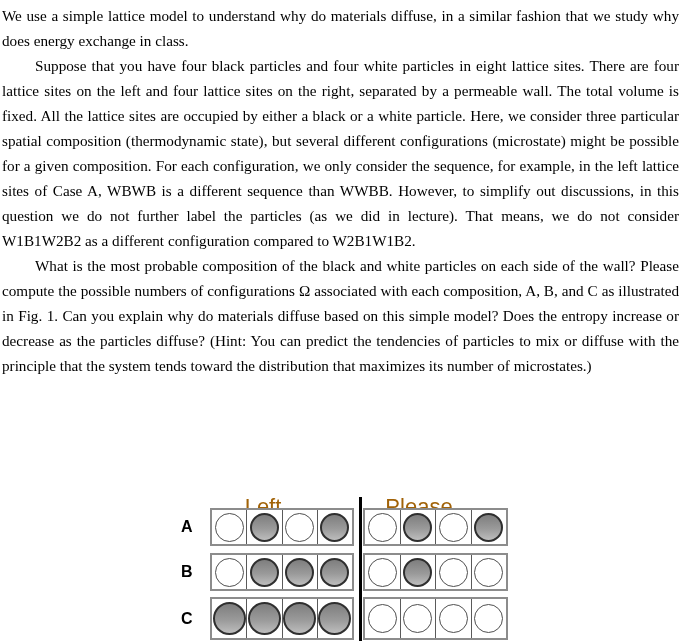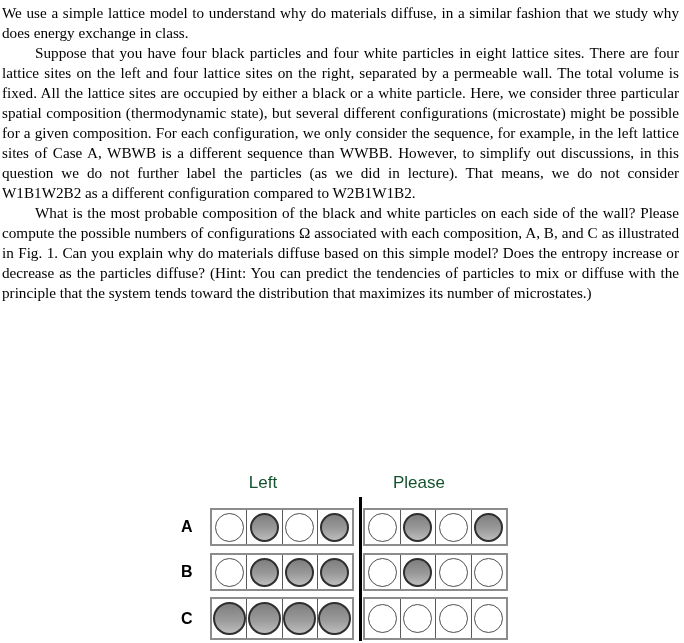--- a/index.html
+++ b/index.html
@@ -11,38 +11,38 @@
     overflow: hidden;
     font-family: "Liberation Serif", "DejaVu Serif", serif;
     color: #000000;
   }
   .text-block {
     position: absolute;
     left: 2px;
     top: 3px;
     width: 677px;
     font-size: 15.2px;
-    line-height: 20px;
+    line-height: 25px;
     text-align: justify;
     hyphens: none;
   }
   .para { margin: 0; }
   .para.indent { text-indent: 33px; }
 
   
   .figure { position: absolute; left: 0; top: 0; width: 684px; height: 643px; }
 
   .col-label {
     position: absolute;
-    top: 473px;
+    top: 494px;
     transform: translateX(-50%);
     font-family: "Liberation Sans", sans-serif;
-    font-size: 17px;
+    font-size: 22px;
     font-weight: 500;
-    color: #14532d;
+    color: #a16207;
     white-space: nowrap;
   }
   .col-label.left  { left: 263px; }
   .col-label.right { left: 419px; }
 
   .wall {
     position: absolute;
     left: 359px;
     top: 497px;
     width: 3px;

